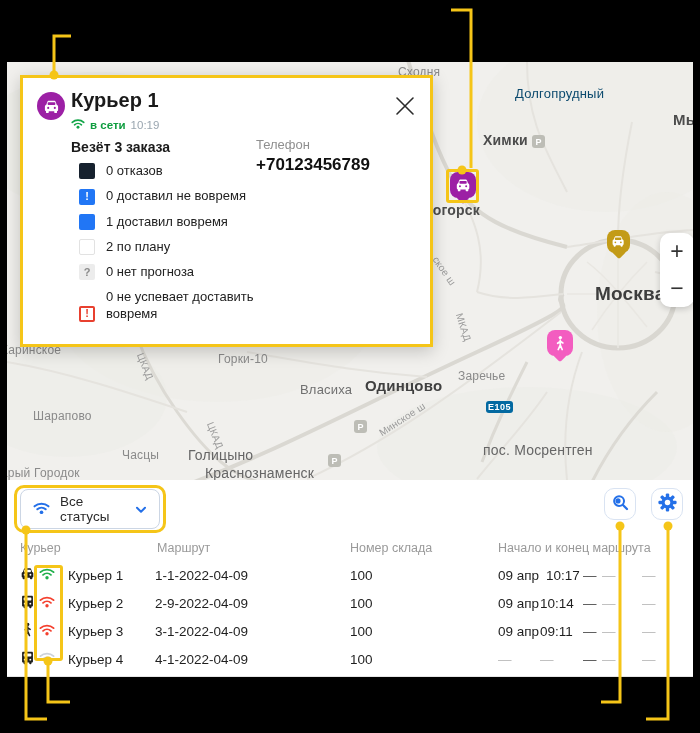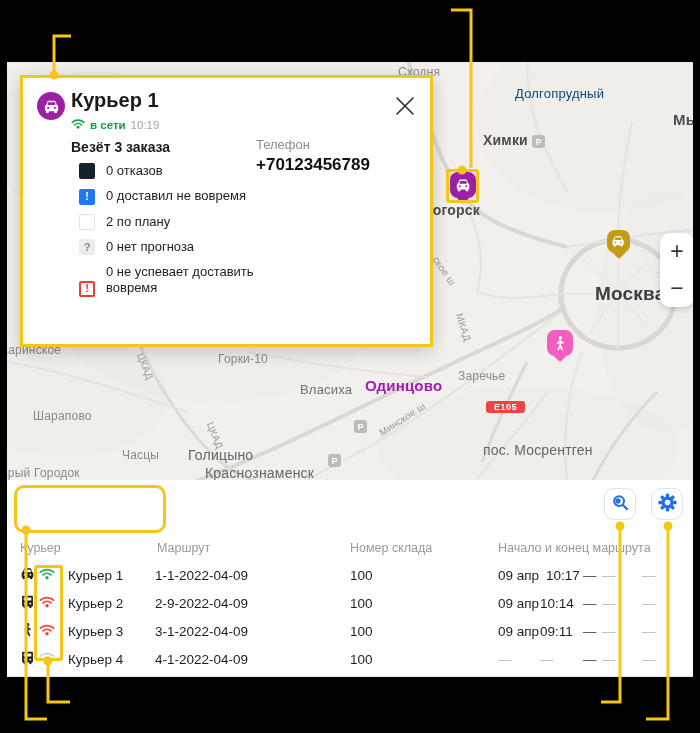--- a/index.html
+++ b/index.html
@@ -5,22 +5,22 @@
   * { margin:0; padding:0; box-sizing:border-box; }
   html,body { width:700px; height:733px; }
   body { background:#000; font-family:"Liberation Sans", sans-serif; position:relative; overflow:hidden; }
   .stage { position:absolute; inset:0; }
 
   
   .map { position:absolute; left:7px; top:62px; width:686px; height:418px; background:#f1f0ed; overflow:hidden; }
   .map svg.roads { position:absolute; left:0; top:0; }
   .map-label { position:absolute; white-space:nowrap; letter-spacing:.2px; }
   .map-label.rot { transform-origin:left center; }
-  .road-badge { position:absolute; left:479px; top:339px; background:#ef4444; color:#fff; font-size:9px; font-weight:bold;
-                padding:1px 8px; border-radius:3px; letter-spacing:.5px; }
+  .road-badge { position:absolute; left:479px; top:339px; background:#0369a1; color:#fff; font-size:9px; font-weight:bold;
+                padding:1px 2px; border-radius:3px; letter-spacing:.5px; }
   .p-badge { position:absolute; width:13px; height:13px; background:#bdbdb6; color:#fff; border-radius:3px;
              font-size:9px; font-weight:bold; display:flex; align-items:center; justify-content:center; }
   .marker { position:absolute; display:flex; align-items:center; justify-content:center; border-radius:8px; z-index:5; }
   .marker .tail { position:absolute; bottom:-4px; left:50%; width:10px; height:10px; transform:translateX(-50%) rotate(45deg);
                   border-radius:2px; z-index:-1; }
   .zoom-ctl { position:absolute; left:653px; top:171px; width:34px; height:74px; background:#fff; border-radius:10px;
               box-shadow:0 2px 6px rgba(0,0,0,.18); display:flex; flex-direction:column; z-index:6; }
   .zoom-ctl button { flex:1; border:none; background:transparent; font-size:23px; color:#333; cursor:pointer; line-height:1;
                      font-family:"Liberation Sans", sans-serif; }
 
@@ -128,21 +128,21 @@
         <span class="map-label" style="left: 508px; top: 24px; font-size: 13px; color: #0c4a6e; font-weight: 400;">Долгопрудный</span>
         <span class="map-label" style="left: 666px; top: 49px; font-size: 15px; color: rgb(76, 76, 76); font-weight: 700;">Мыт</span>
         <span class="map-label" style="left: 476px; top: 70px; font-size: 14px; color: rgb(76, 76, 76); font-weight: 700;">Химки</span>
         <span class="map-label" style="left: 417px; top: 140px; font-size: 14px; color: rgb(76, 76, 76); font-weight: 700;">ногорск</span>
         <span class="map-label" style="left: 588px; top: 221px; font-size: 19px; color: rgb(61, 61, 61); font-weight: 700;">Москва</span>
         <span class="map-label rot" style="left: 428px; top: 190px; font-size: 10px; color: rgb(154, 154, 154); font-weight: 400; transform: rotate(55deg);">ское ш</span>
         <span class="map-label rot" style="left: 452px; top: 246px; font-size: 10px; color: rgb(154, 154, 154); font-weight: 400; transform: rotate(72deg);">МКАД</span>
         <span class="map-label" style="left: -6px; top: 281px; font-size: 12px; color: rgb(138, 138, 138); font-weight: 400;">Каринское</span>
         <span class="map-label" style="left: 211px; top: 290px; font-size: 12px; color: rgb(138, 138, 138); font-weight: 400;">Горки-10</span>
         <span class="map-label" style="left: 293px; top: 320px; font-size: 13px; color: rgb(112, 112, 112); font-weight: 400;">Власиха</span>
-        <span class="map-label" style="left: 358px; top: 315px; font-size: 15px; color: #a21caf; font-weight: 700;">Одинцово</span>
+        <span class="map-label" style="left: 358px; top: 315px; font-size: 15px; color: #404040; font-weight: 700;">Одинцово</span>
         <span class="map-label" style="left: 26px; top: 347px; font-size: 12px; color: rgb(138, 138, 138); font-weight: 400;">Шарапово</span>
         <span class="map-label rot" style="left: 133px; top: 286px; font-size: 10px; color: rgb(154, 154, 154); font-weight: 400; transform: rotate(68deg);">ЦКАД</span>
         <span class="map-label rot" style="left: 203px; top: 355px; font-size: 10px; color: rgb(154, 154, 154); font-weight: 400; transform: rotate(68deg);">ЦКАД</span>
         <span class="map-label" style="left: 115px; top: 386px; font-size: 12px; color: rgb(138, 138, 138); font-weight: 400;">Часцы</span>
         <span class="map-label" style="left: 181px; top: 385px; font-size: 14px; color: rgb(102, 102, 102); font-weight: 400;">Голицыно</span>
         <span class="map-label" style="left: 198px; top: 403px; font-size: 14px; color: rgb(102, 102, 102); font-weight: 400;">Краснознаменск</span>
         <span class="map-label" style="left: -6px; top: 404px; font-size: 12px; color: rgb(138, 138, 138); font-weight: 400;">арый Городок</span>
         <span class="map-label rot" style="left: 373px; top: 366px; font-size: 10px; color: rgb(154, 154, 154); font-weight: 400; transform: rotate(-33deg);">Минское ш</span>
         <span class="map-label" style="left: 451px; top: 307px; font-size: 12px; color: rgb(138, 138, 138); font-weight: 400;">Заречье</span>
         <span class="map-label" style="left: 476px; top: 380px; font-size: 14px; color: rgb(102, 102, 102); font-weight: 400;">пос. Мосрентген</span>
@@ -217,20 +217,24 @@
     <ul class="pp-statuses" id="pp-statuses">
         <li>
           <span class="sq dark"></span>
           <span>0 отказов</span>
         </li>
         <li>
           <span class="sq blue-exclaim">!</span>
           <span>0 доставил не вовремя</span>
         </li>
         <li>
+          <span class="sq blue"></span>
+          <span>1 доставил вовремя</span>
+        </li>
+        <li>
           <span class="sq white"></span>
           <span>2 по плану</span>
         </li>
         <li>
           <span class="sq gray-question">?</span>
           <span>0 нет прогноза</span>
         </li>
         <li>
           <span class="sq red-exclaim">!</span>
           <span>0 не успевает доставить вовремя</span>
@@ -238,20 +242,31 @@
       </ul>
     <div class="pp-phone">
       <div class="lbl">Телефон</div>
       <div class="val">+70123456789</div>
     </div>
   </div>
 
   <div class="panel">
     <div class="ann-box dd-box"></div>
 
+    <button class="dropdown">
+      <span id="dd-wifi"><svg width="17" height="13.600000000000001" viewBox="0 0 16 13">
+            <path d="M1.3 5.1a10 10 0 0 1 13.4 0" fill="none" stroke="#2470e8" stroke-width="1.9" stroke-linecap="round"></path>
+            <path d="M4 7.9a6 6 0 0 1 8 0" fill="none" stroke="#2470e8" stroke-width="1.9" stroke-linecap="round"></path>
+            <circle cx="8" cy="10.8" r="1.7" fill="#2470e8"></circle>
+          </svg></span>
+      <span class="dd-label">Все статусы</span>
+      <span id="dd-chevron"><svg width="12" height="8" viewBox="0 0 12 8">
+            <path d="M2 1.8l4 4 4-4" fill="none" stroke="#2470e8" stroke-width="2" stroke-linecap="round" stroke-linejoin="round"></path>
+          </svg></span>
+    </button>
 
 
     <button class="iconbtn search">
         <span id="search-icon"><svg width="19" height="19" viewBox="0 0 20 20">
             <circle cx="8.5" cy="8.5" r="5.2" fill="none" stroke="#2470e8" stroke-width="2.1"></circle>
             <circle cx="7.4" cy="8.3" r="2.7" fill="#2470e8"></circle>
             <line x1="12.6" y1="12.6" x2="16.8" y2="16.8" stroke="#2470e8" stroke-width="2.4" stroke-linecap="round"></line>
           </svg></span>
       </button>
     <button class="iconbtn gear">

